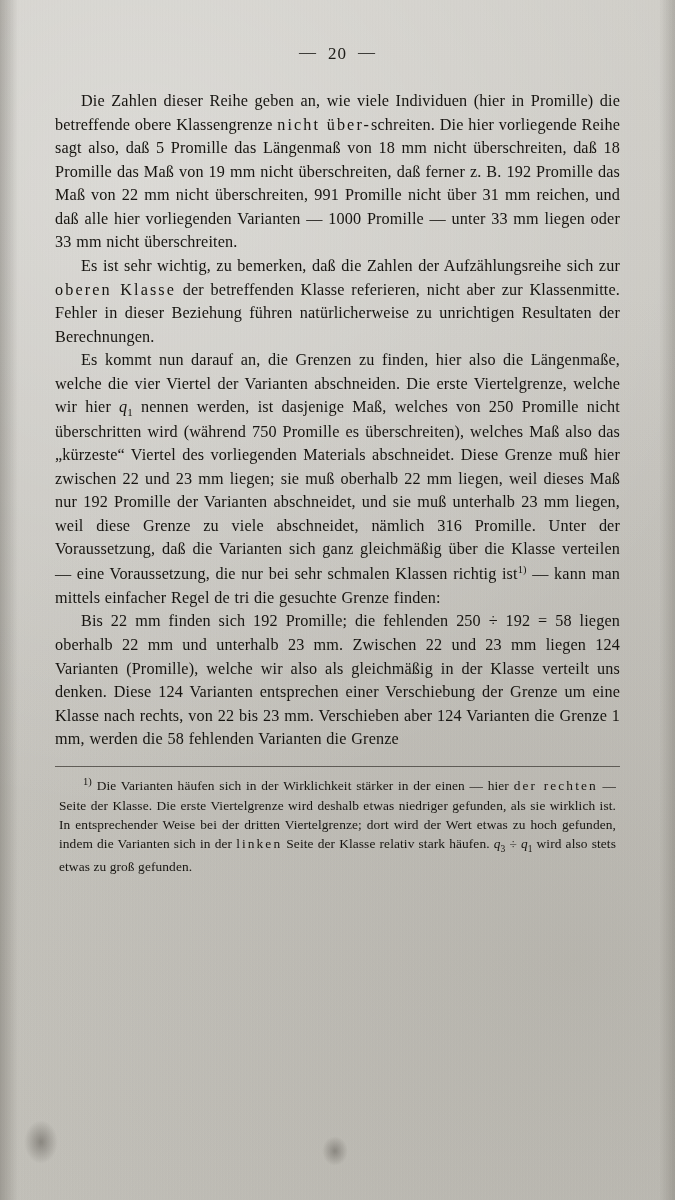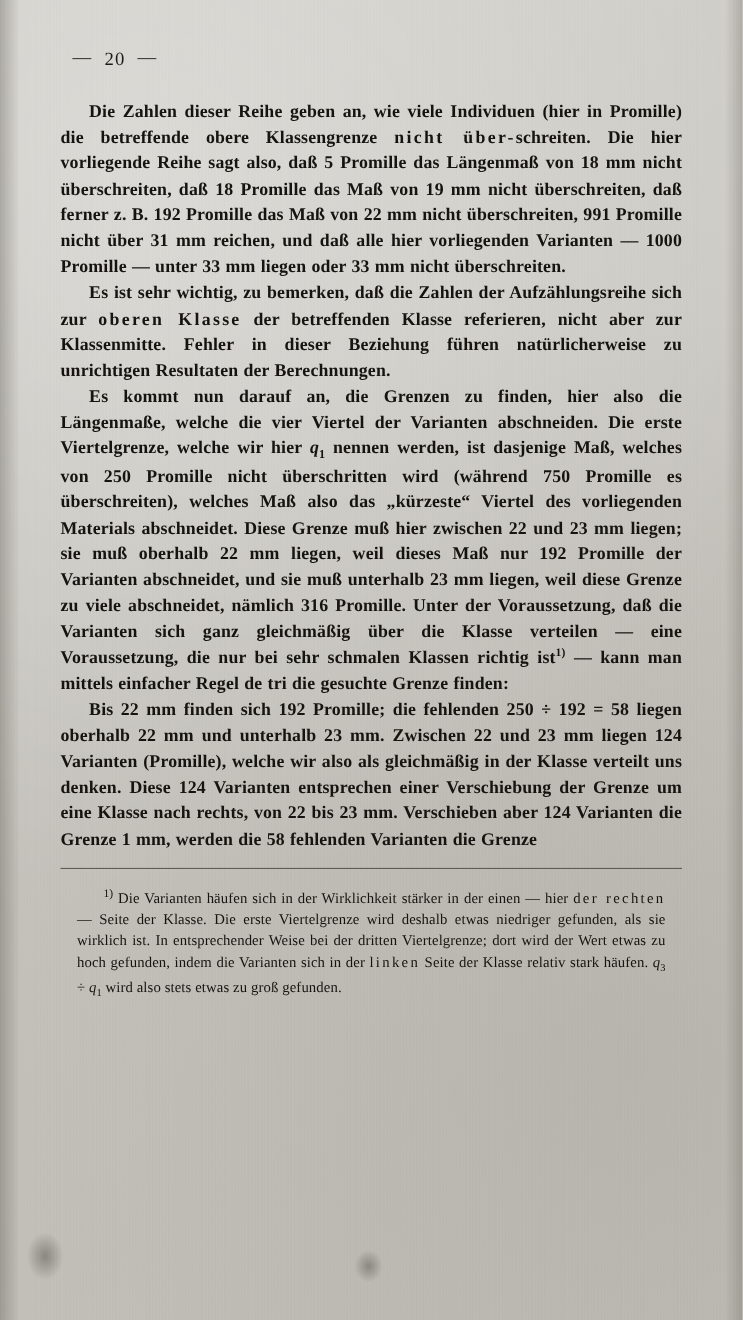--- a/index.html
+++ b/index.html
@@ -28,41 +28,40 @@
   .page::after {
     content: "";
     position: absolute;
     inset: 0;
     pointer-events: none;
     background:
       repeating-linear-gradient(90deg, rgba(0,0,0,0.012) 0px, rgba(0,0,0,0.012) 1px, rgba(255,255,255,0.012) 2px, rgba(255,255,255,0.012) 3px);
     opacity: 0.7;
   }
   .folio {
-    text-align: left;
+    text-align: center;
     font-size: 17px;
     letter-spacing: 1px;
     padding-top: 44px;
     padding-bottom: 26px;
     color: #1b1a16;
   }
   .folio .dash {
     display: inline-block;
     padding: 0 11px;
     position: relative;
     top: -2px;
   }
   .body-text {
     font-size: 16.2px;
     line-height: 1.455;
     text-align: justify;
     text-justify: inter-word;
     letter-spacing: 0.15px;
     word-spacing: 0.5px;
-    font-weight: bold;
   }
   .body-text p {
     margin: 0;
     text-indent: 26px;
   }
   .spaced {
     letter-spacing: 2.1px;
   }
   .sub {
     font-size: 11px;
@@ -80,21 +79,21 @@
     border-top: 1px solid #4d4a44;
     opacity: 0.85;
   }
   .footnote {
     font-size: 13.4px;
     line-height: 1.44;
     text-align: justify;
     letter-spacing: 0.1px;
   }
   .footnote p {
-    margin: 15px;
+    margin: 4px;
     text-indent: 24px;
     font-family: Liberation Serif, serif;
   }
   .footnote .sub {
     font-size: 9.5px;
   }
   .smudge-a {
     position: absolute;
     left: 24px;
     top: 1120px;

